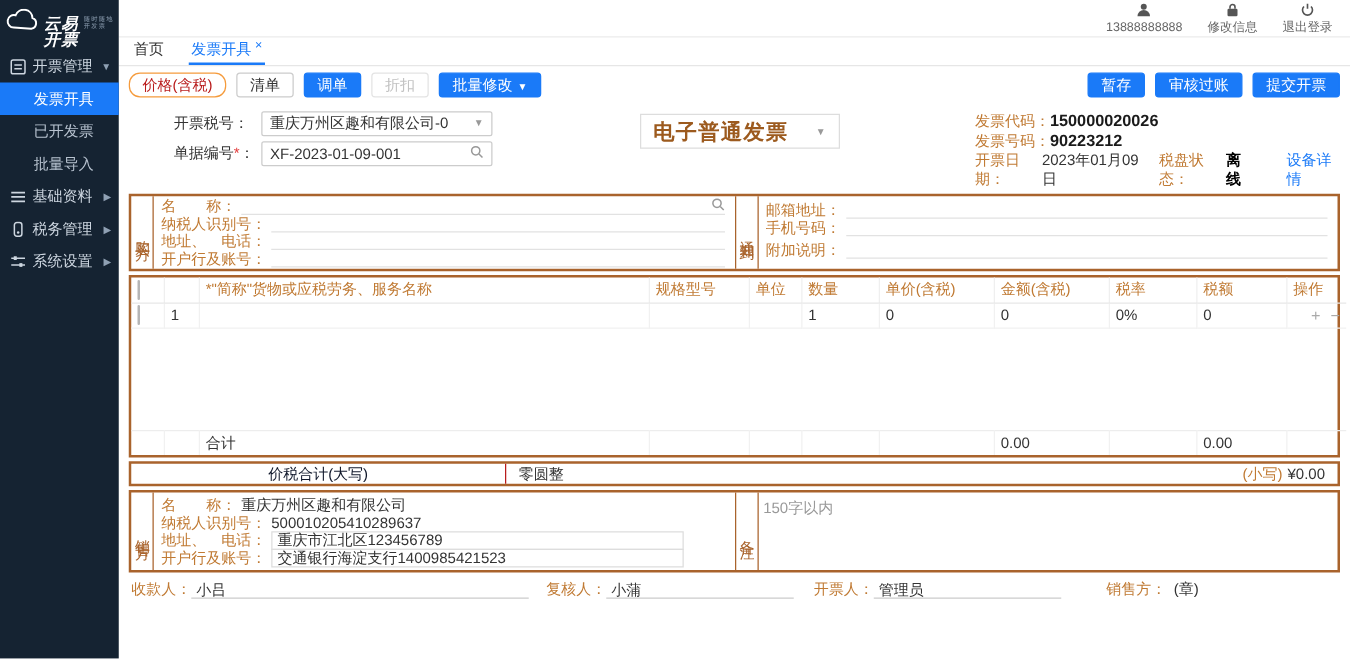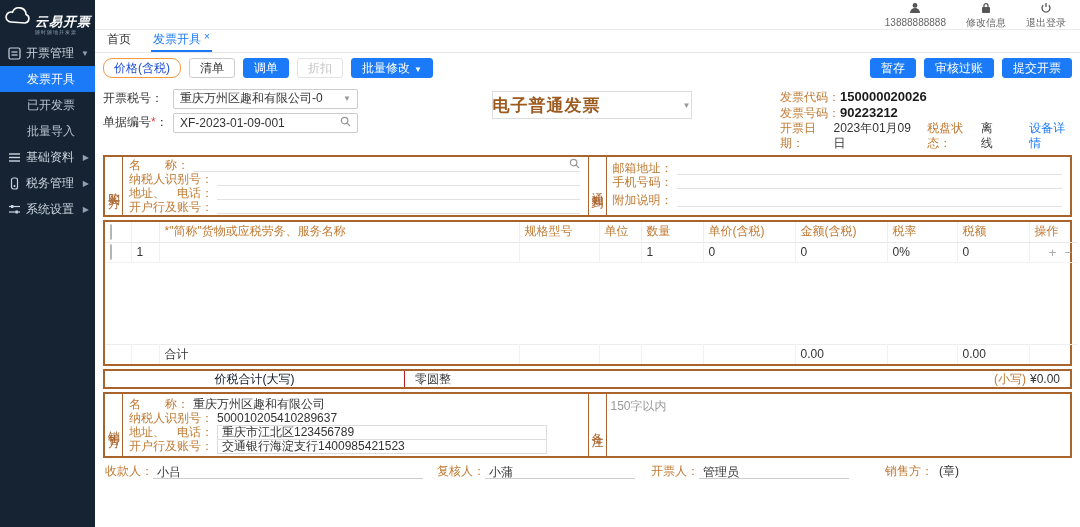--- a/index.html
+++ b/index.html
@@ -6,21 +6,21 @@
   html,body { background:#fff; }
   .app {
     position: relative; width: 1080px; height: 527px; overflow: hidden;
     font-family: "Liberation Sans", "DejaVu Sans", sans-serif;
     font-size: 12px; color: #333; background: #fff;
   }
   
   .sidebar { position:absolute; left:0; top:0; width:95px; height:527px; background:#152332; z-index:2; }
   .logo { height:34px; display:flex; align-items:center; gap:4px; padding:3px 4px 3px 5px; }
   .logo svg { flex:0 0 auto; }
-  .logo-text { display:flex; flex-direction:column; line-height:1;margin-top:16px; }
+  .logo-text { display:flex; flex-direction:row; line-height:1;margin-top:16px; }
   .logo-title { color:#fff; font-weight:bold; font-style:italic; font-size:13px; letter-spacing:1px; }
   .logo-sub { color:#8fa0b3; font-size:5px; margin-top:2px; letter-spacing:1px; }
   .menu { margin-top:6px; }
   .m-group { height:26px; display:flex; align-items:center; color:#cdd6e0; padding:0 6px 0 8px; cursor:pointer; }
   .m-group .gicon { width:13px; height:13px; margin-right:5px; display:flex; align-items:center; }
   .m-caret { margin-left:auto; font-size:8px; color:#8fa0b3; }
   .m-sub { height:26px; display:flex; align-items:center; color:#b8c3d0; padding-left:27px; cursor:pointer; }
   .m-sub.active { background:#1a7af8; color:#fff; }
   
   .topbar { position:absolute; left:95px; right:0; top:0; height:30px; background:#fff;
@@ -32,45 +32,45 @@
   
   .main { position:absolute; left:95px; top:30px; right:0; bottom:0; }
   .tabbar { height:23px; border-bottom:1px solid #e6e6e6; display:flex; align-items:flex-end; padding-left:10px; gap:18px; }
   .tab { padding:2px 2px 4px; color:#333; cursor:pointer; }
   .tab.active { color:#1a7af8; border-bottom:2px solid #1a7af8; padding-bottom:2px; }
   .tab .close { color:#1a7af8; font-size:10px; margin-left:3px; vertical-align:top; }
   
   .toolbar { height:30px; display:flex; align-items:center; gap:8px; padding:0 8px; }
   .btn { height:20px; line-height:18px; padding:0 10px; border:1px solid #ccc; border-radius:3px;
     background:#fff; color:#333; font-size:12px; cursor:pointer; white-space:nowrap; }
-  .btn-orange { border-color:#f59b3c; color:#1d4ed8; border-radius:9px; }
+  .btn-orange { border-color:#f59b3c; color:#b91c1c; border-radius:9px; }
   .btn-blue { background:#1a7af8; border-color:#1a7af8; color:#fff; }
   .btn-disabled { color:#c3c3c3; border-color:#e3e3e3; cursor:default; }
   .btn .b-caret { font-size:8px; margin-left:4px; }
   .t-spacer { flex:1; }
   
   .headform { display:flex; align-items:flex-start; padding:5px 8px 2px; }
   .hf-left { width:300px; }
-  .hf-row { display:flex; align-items:center; height:21px; margin-bottom:3px; }
+  .hf-row { display:flex; align-items:center; height:21px; margin-bottom:3px;margin-left:36px; }
   .hf-label { width:70px; color:#333; white-space:nowrap; }
   .hf-label .star { color:#e23b3b; }
   .hf-control { width:185px; height:20px; border:1px solid #ccc; border-radius:2px; display:flex;
     align-items:center; padding:0 6px; background:#fff; cursor:pointer; }
   .hf-control .cval { flex:1; overflow:hidden; white-space:nowrap; }
   .hf-control .ccaret { color:#999; font-size:8px; }
   .hf-center { flex:1; display:flex; justify-content:center; padding-top:3px; }
-  .invoice-type { width:200px; height:28px; border:1px solid #ddd; display:flex; align-items:center;
-    justify-content:space-between; gap:22px; cursor:pointer; }
+  .invoice-type { width:160px; height:28px; border:1px solid #ddd; display:flex; align-items:center;
+    justify-content:center; gap:22px; cursor:pointer; }
   .invoice-type .it-text { font-size:17px; font-weight:bold; color:#9c5a1e; letter-spacing:1px; }
   .invoice-type .ccaret { color:#999; font-size:8px; }
   .hf-right { width:292px; line-height:15px; padding-top:1px; }
   .ir-label { color:#c07a33; }
   .ir-strong { font-weight:bold; color:#1a1a1a; font-size:13px; }
   .ir-line3 { display:flex; align-items:center; }
-  .ir-red { color:#404040; }
+  .ir-red { color:#000000;font-weight:bold; }
   .ir-link { color:#1a7af8; margin-left:27px; cursor:pointer; }
   
   .invoice { margin:2px 8px 0; }
   .box { border:2px solid #a9632c; display:flex; background:#fff; }
   .v-label { flex:0 0 18px; display:flex; align-items:center; justify-content:center;
     color:#a9632c; writing-mode:vertical-lr; text-orientation:upright; letter-spacing:2px;
     font-size:12px; border-right:1px solid #a9632c; }
   .half { flex:1 1 50%; display:flex; min-width:0; }
   .half.right { border-left:1px solid #a9632c; }
   .fields { flex:1; display:flex; flex-direction:column; justify-content:center; padding:3px 8px 3px 6px; min-width:0; }

